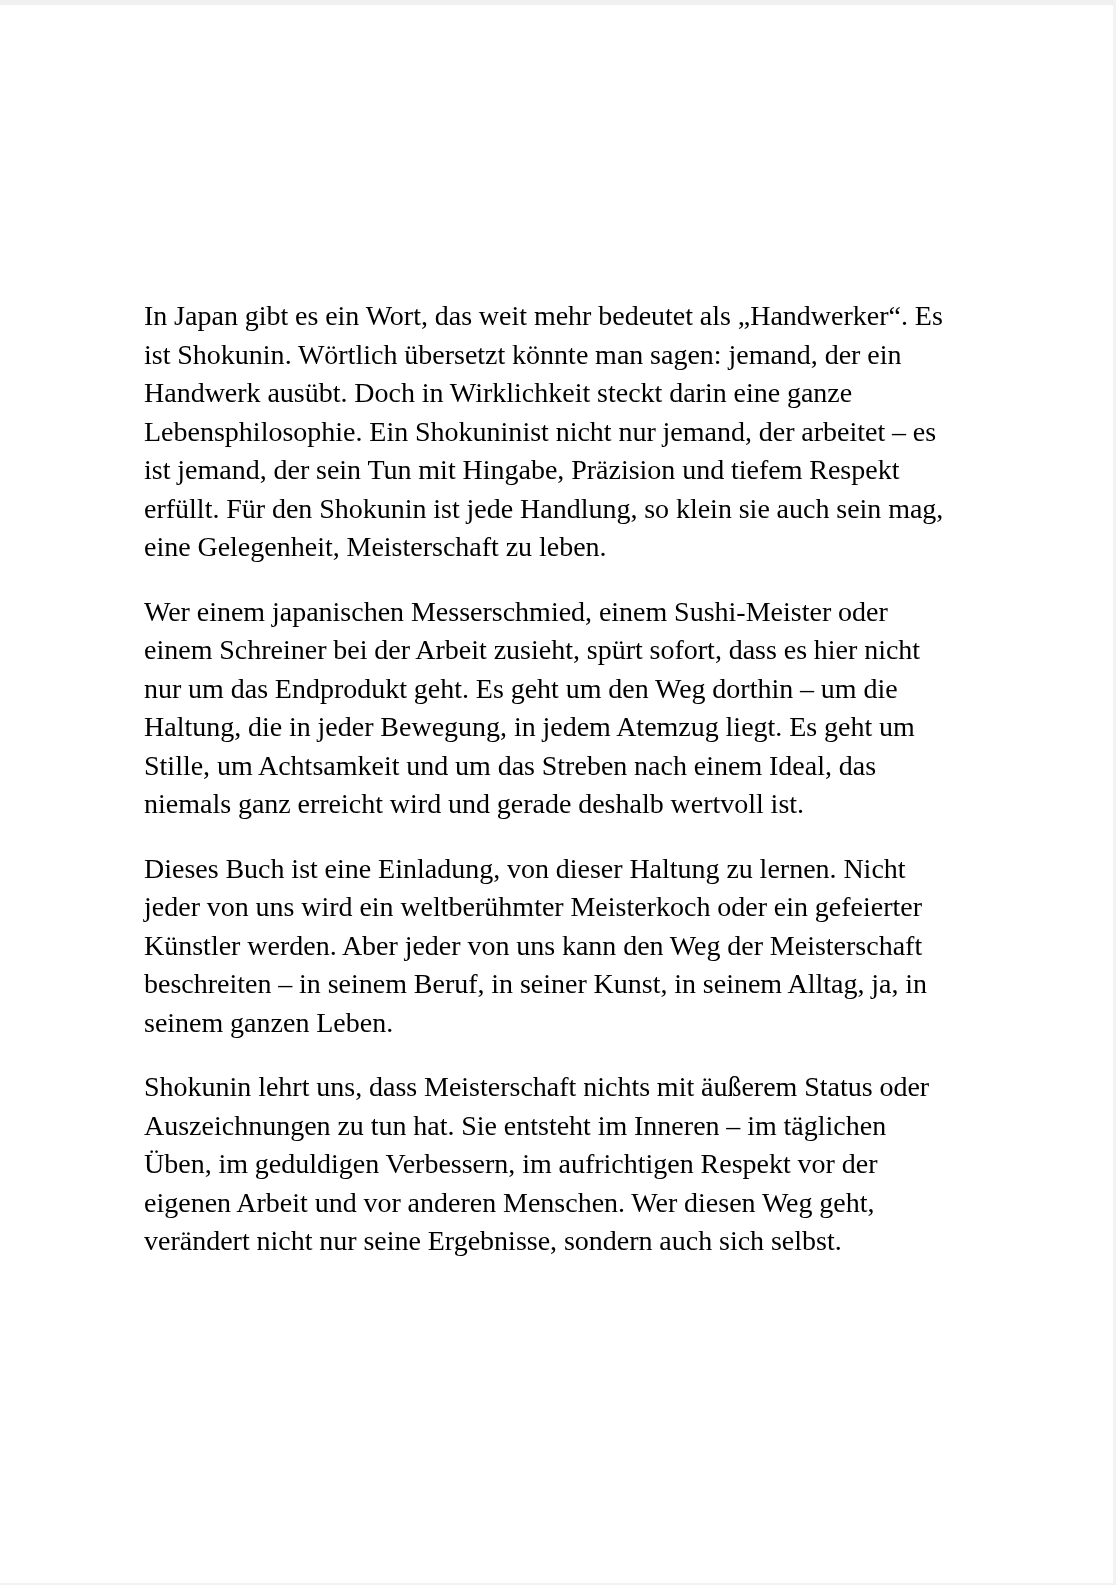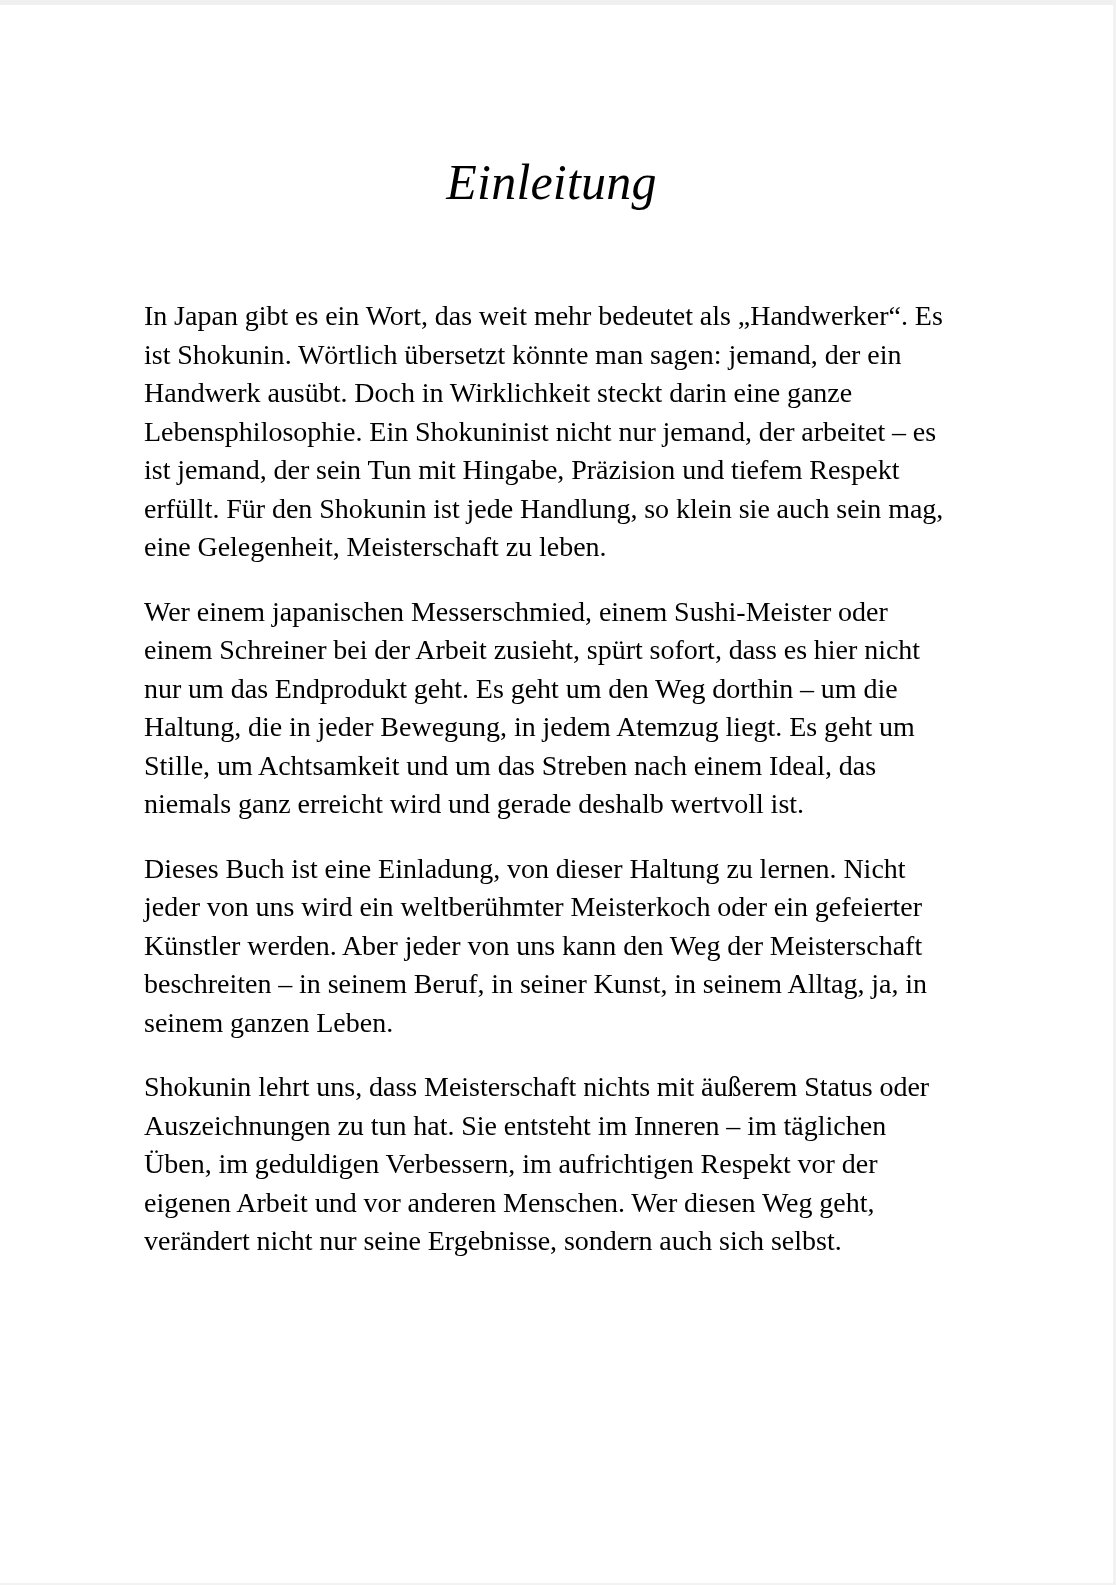--- a/index.html
+++ b/index.html
@@ -89,21 +89,20 @@
 </style>
 </head>
 <body>
 
 <div class="edge-top"></div>
 <div class="edge-right"></div>
 <div class="edge-bottom"></div>
 
 <div class="page">
 
-  <h1 class="page-title">Einleitung</h1>
 
   <div class="body-copy">
     <p class="paragraph"><span>In Japan gibt es ein Wort, das weit mehr bedeutet als „Handwerker“. Es ist </span><span class="term">Shokunin</span><span>. Wörtlich übersetzt könnte man sagen: jemand, der ein Handwerk ausübt. Doch in Wirklichkeit steckt darin eine ganze Lebensphilosophie. Ein </span><span class="term">Shokunin</span><span>ist nicht nur jemand, der arbeitet – es ist jemand, der sein Tun mit Hingabe, Präzision und tiefem Respekt erfüllt. Für den </span><span class="term">Shokunin</span><span> ist jede Handlung, so klein sie auch sein mag, eine Gelegenheit, Meisterschaft zu leben.</span></p>
     <p class="paragraph"><span>Wer einem japanischen Messerschmied, einem Sushi-Meister oder einem Schreiner bei der Arbeit zusieht, spürt sofort, dass es hier nicht nur um das Endprodukt geht. Es geht um den Weg dorthin – um die Haltung, die in jeder Bewegung, in jedem Atemzug liegt. Es geht um Stille, um Achtsamkeit und um das Streben nach einem Ideal, das niemals ganz erreicht wird und gerade deshalb wertvoll ist.</span></p>
     <p class="paragraph"><span>Dieses Buch ist eine Einladung, von dieser Haltung zu lernen. Nicht jeder von uns wird ein weltberühmter Meisterkoch oder ein gefeierter Künstler werden. Aber jeder von uns kann den Weg der Meisterschaft beschreiten – in seinem Beruf, in seiner Kunst, in seinem Alltag, ja, in seinem ganzen Leben.</span></p>
     <p class="paragraph"><span class="term">Shokunin</span><span> lehrt uns, dass Meisterschaft nichts mit äußerem Status oder Auszeichnungen zu tun hat. Sie entsteht im Inneren – im täglichen Üben, im geduldigen Verbessern, im aufrichtigen Respekt vor der eigenen Arbeit und vor anderen Menschen. Wer diesen Weg geht, verändert nicht nur seine Ergebnisse, sondern auch sich selbst.</span></p>
   </div>
 
 </div>
 

